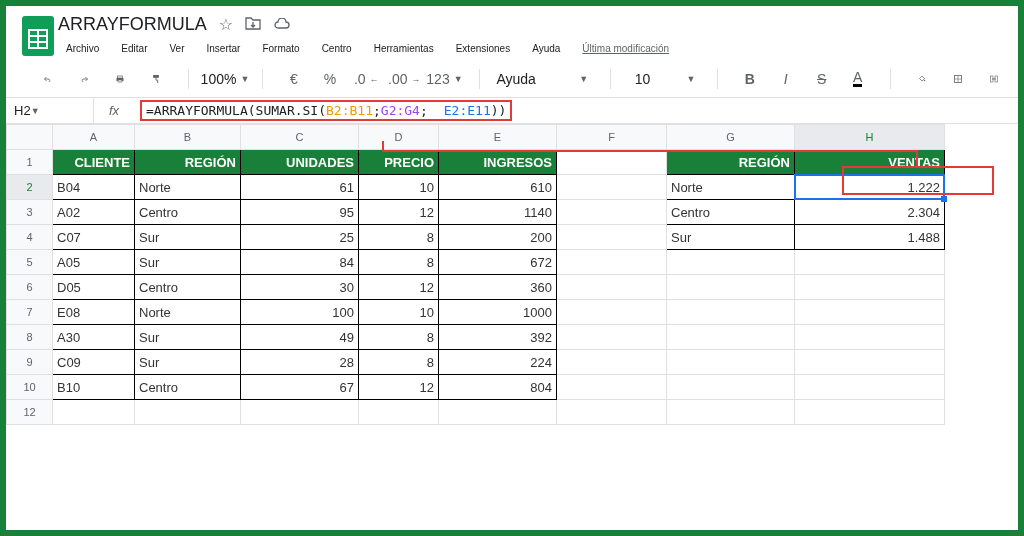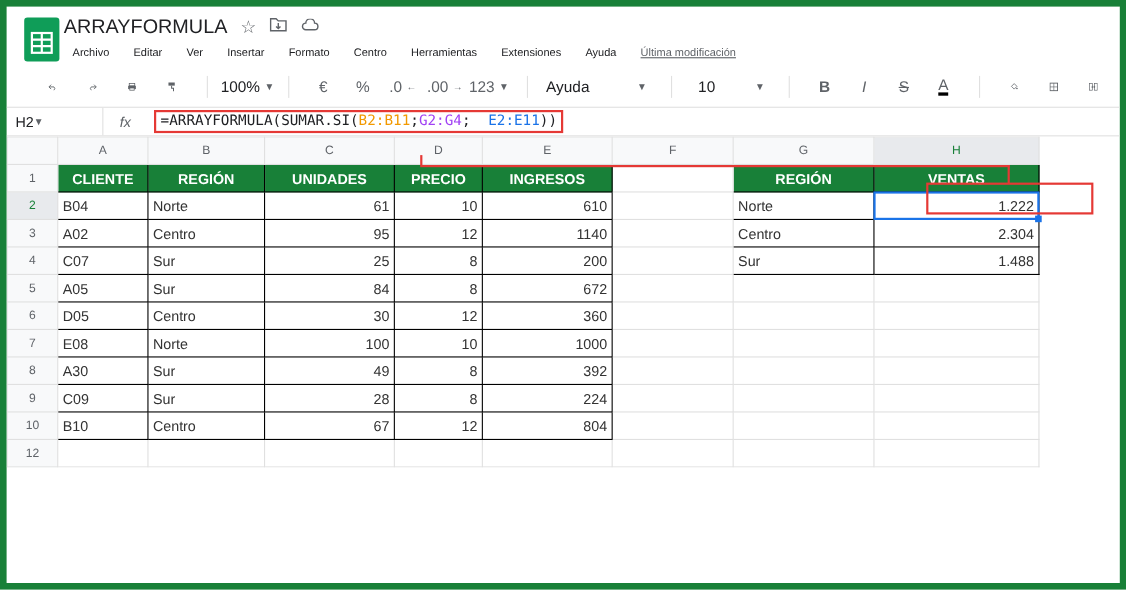--- a/index.html
+++ b/index.html
@@ -35,21 +35,21 @@
   .formula .r2 { color: #a142f4; }
   .formula .r3 { color: #1a73e8; margin-left: 16px; }
   .grid-area { position: relative; overflow: hidden; }
   .grid { border-collapse: collapse; table-layout: fixed; }
   .grid th, .grid td { border: 1px solid #e0e0e0; height: 25px; font-size: 13px; padding: 0 4px; background: #fff; }
   .grid th { background: #f8f9fa; color: #5f6368; font-weight: normal; text-align: center; font-size: 11px; }
   .grid .row-hdr { width: 46px; background: #f8f9fa; color: #5f6368; text-align: center; font-size: 11px; }
   .grid .corner { background: #f8f9fa; }
   .col-A { width: 82px; } .col-B { width: 106px; } .col-C { width: 118px; } .col-D { width: 80px; } .col-E { width: 118px; }
   .col-F { width: 110px; } .col-G { width: 128px; } .col-H { width: 150px; }
-  .data-hdr { background: #188038 !important; color: #fff; font-weight: bold; text-align: center; border: 1px solid #000 !important; }
+  .data-hdr { background: #188038 !important; color: #fff; font-weight: bold; text-align: right; border: 1px solid #000 !important; }
   .data-cell { border: 1px solid #000 !important; text-align: left; }
   .num { text-align: right !important; }
   .data-cell2 { border: 1px solid #000 !important; text-align: left; }
   .selected-cell { position: relative; }
   .selected-cell::after { content: ''; position: absolute; inset: -1px; border: 2px solid #1a73e8; pointer-events: none; }
   .selected-cell::before { content: ''; position: absolute; right: -3px; bottom: -3px; width: 6px; height: 6px; background: #1a73e8; }
   .red-box { position: absolute; border: 2px solid #e53935; pointer-events: none; }
   .col-hdr-active { background: #e8eaed !important; color: #188038 !important; }
   .row-hdr-active { background: #e8eaed !important; color: #188038 !important; }
   .annotation-line { position: absolute; background: #e53935; pointer-events: none; }

